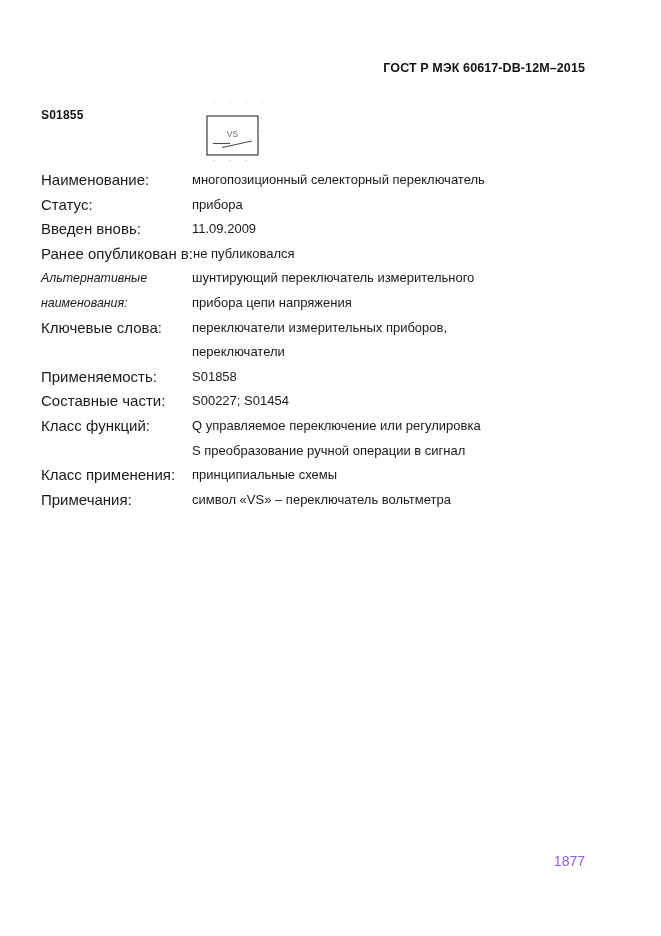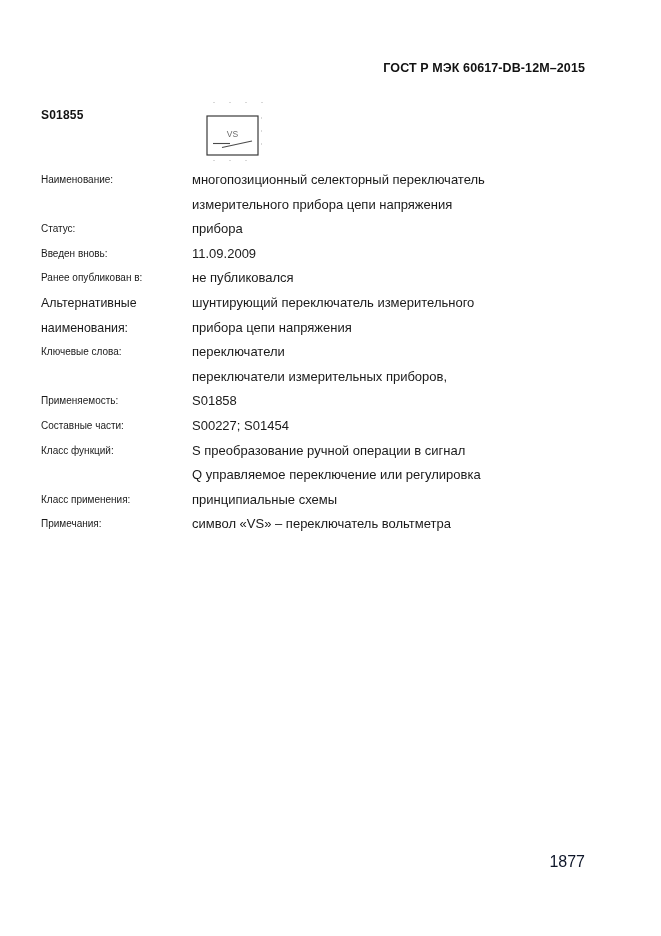--- a/index.html
+++ b/index.html
@@ -62,50 +62,51 @@
     top: 168px;
     width: 540px;
   }
   .prop-row {
     display: flex;
     align-items: flex-start;
     min-height: 24.6px;
   }
   .prop-label {
     flex: 0 0 151px;
-    font-size: 10px;
+    font-size: 15px;
     line-height: 24.6px;
     color: #1a1a1a;
     white-space: nowrap;
   }
   .prop-values {
     flex: 1 1 auto;
   }
   .prop-value {
     font-size: 13px;
     line-height: 24.6px;
     color: #1a1a1a;
     white-space: nowrap;
   }
   
   .prop-label-cont {
     flex: 0 0 151px;
     font-size: 12.4px;
     line-height: 24.6px;
     color: #1a1a1a;
     white-space: nowrap;
+    font-style: italic;
   }
 
   
   .page-number {
     position: absolute;
     right: 76px;
     top: 853px;
-    font-size: 16px;
-    color: #0f172a;
+    font-size: 14px;
+    color: #8b5cf6;
   }
 </style>
 </head>
 <body>
 
 <div class="page">
 
   <div class="doc-header">ГОСТ Р МЭК 60617-DB-12M–2015</div>
 
   <div class="symbol-id">S01855</div>
@@ -135,21 +136,20 @@
       <line x1="30" y1="49.5" x2="60" y2="43" stroke="#4a4a4a" stroke-width="1.1"></line>
     </svg>
   </div>
 
   <div class="prop-table">
 
     <div class="prop-row">
       <div class="prop-label">Наименование:</div>
       <div class="prop-values">
         <div class="prop-value">многопозиционный селекторный переключатель</div>
-        <div class="prop-value">измерительного прибора цепи напряжения</div>
       </div>
     </div>
 
     <div class="prop-row">
       <div class="prop-label">Статус:</div>
       <div class="prop-values">
         <div class="prop-value">прибора</div>
       </div>
     </div>
 
@@ -174,22 +174,22 @@
       </div>
       <div class="prop-values">
         <div class="prop-value">шунтирующий переключатель измерительного</div>
         <div class="prop-value">прибора цепи напряжения</div>
       </div>
     </div>
 
     <div class="prop-row">
       <div class="prop-label">Ключевые слова:</div>
       <div class="prop-values">
+        <div class="prop-value">переключатели измерительных приборов,</div>
         <div class="prop-value">переключатели</div>
-        <div class="prop-value">переключатели измерительных приборов,</div>
       </div>
     </div>
 
     <div class="prop-row">
       <div class="prop-label">Применяемость:</div>
       <div class="prop-values">
         <div class="prop-value">S01858</div>
       </div>
     </div>
 
@@ -197,22 +197,22 @@
       <div class="prop-label">Составные части:</div>
       <div class="prop-values">
         <div class="prop-value">S00227; S01454</div>
       </div>
     </div>
 
 
     <div class="prop-row">
       <div class="prop-label">Класс функций:</div>
       <div class="prop-values">
+        <div class="prop-value">Q управляемое переключение или регулировка</div>
         <div class="prop-value">S преобразование ручной операции в сигнал</div>
-        <div class="prop-value">Q управляемое переключение или регулировка</div>
       </div>
     </div>
 
     <div class="prop-row">
       <div class="prop-label">Класс применения:</div>
       <div class="prop-values">
         <div class="prop-value">принципиальные схемы</div>
       </div>
     </div>
 

